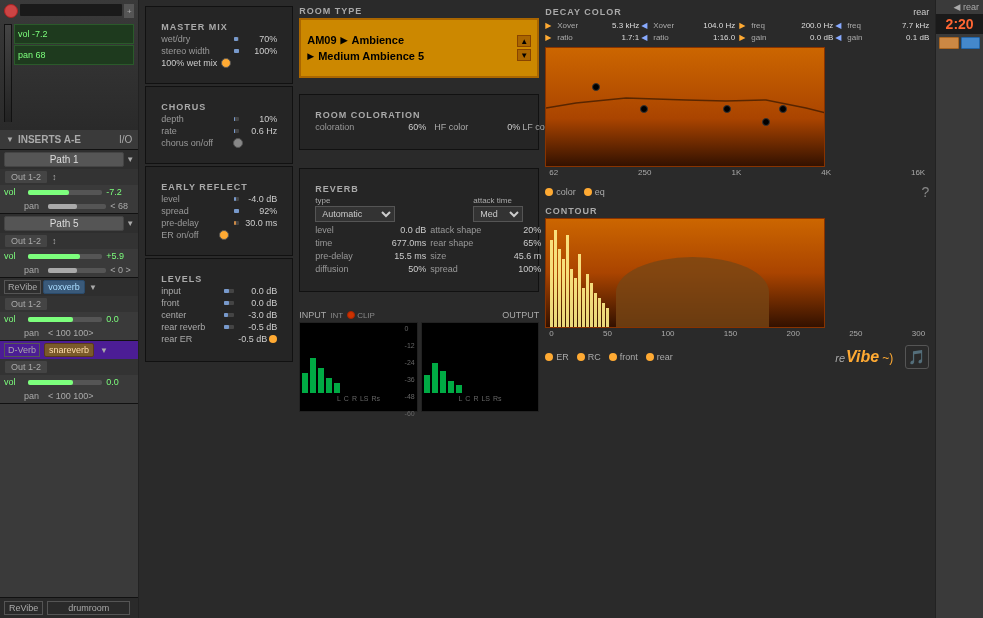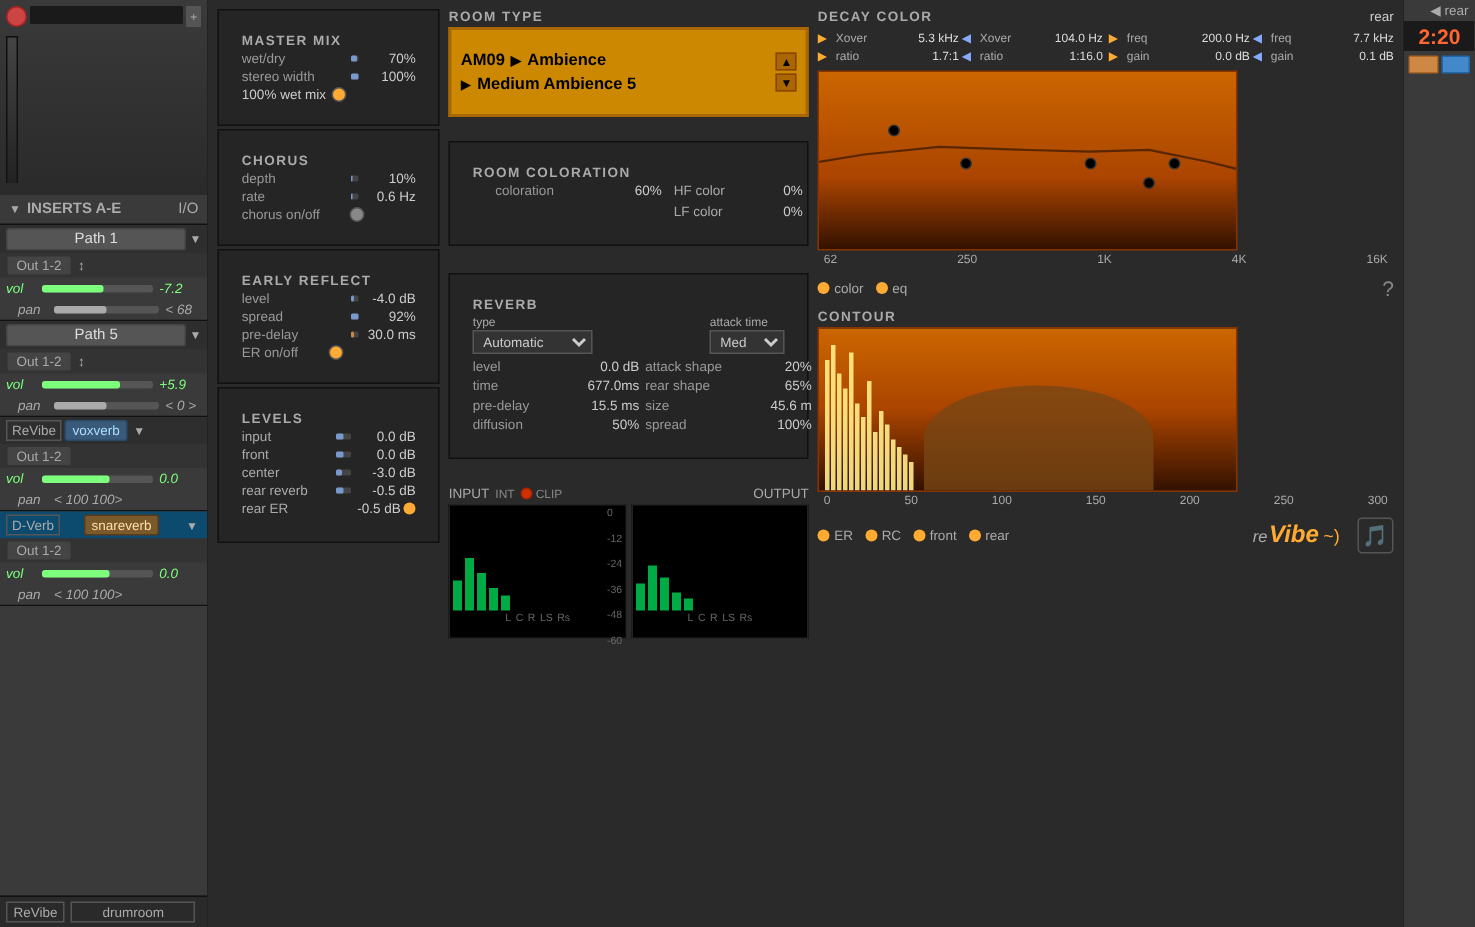--- a/index.html
+++ b/index.html
@@ -70,25 +70,24 @@
       color: #aaa;
     }
     .out-arrow { font-size: 9px; color: #aaa; margin-left: 4px; cursor: pointer; }
 
     .vol-pan-row {
       display: flex;
       align-items: center;
       padding: 2px 4px;
       background: #3a3a3a;
       gap: 4px;
-      font-style: italic;
     }
     .vol-label { color: #7dff7d; font-size: 9px; width: 20px; }
     .vol-value { color: #7dff7d; font-size: 9px; width: 28px; }
-    .pan-label { color: #aaa; font-size: 9px; width: 20px; margin-left: 8px; }
+    .pan-label { color: #aaa; font-size: 9px; width: 20px; margin-left: 20px; }
     .pan-value { color: #aaa; font-size: 9px; width: 24px; }
 
     .fader-bar {
       height: 5px;
       background: #555;
       border-radius: 2px;
       flex: 1;
       position: relative;
     }
     .fader-fill { height: 100%; background: #7dff7d; border-radius: 2px; }
@@ -367,20 +366,24 @@
   <div class="sidebar-top">
 
     <div style="height: 130px; background: linear-gradient(#3a3a3a, #2a2a2a); display:flex; flex-direction:column; gap:2px; padding:2px;">
       <div style="display:flex; gap:2px; padding:2px;">
         <div style="width:14px; height:14px; background:#cc4444; border-radius:50%; border:1px solid #aa2222;"></div>
         <div style="flex:1; height:12px; background:#1a1a1a; border-radius:1px;"></div>
         <div style="width:10px; height:14px; background:#555; cursor:pointer; display:flex; align-items:center; justify-content:center; font-size:8px; color:#aaa;">+</div>
       </div>
       <div style="display:flex; gap:2px; padding:2px; height:100px; overflow:hidden;">
         <div style="width:8px; height:100px; background:linear-gradient(#444,#222); border:1px solid #111;"></div>
+        <div style="flex:1; display:flex; flex-direction:column; gap:1px;">
+          <div style="height:20px; background:#1e3a1e; border:1px solid #2a5a2a; display:flex; align-items:center; padding:0 3px; font-size:9px; color:#7dff7d; cursor:pointer;">vol   -7.2</div>
+          <div style="height:20px; background:#1e3a1e; border:1px solid #2a5a2a; display:flex; align-items:center; padding:0 3px; font-size:9px; color:#7dff7d; cursor:pointer;">pan  68</div>
+        </div>
       </div>
     </div>
   </div>
 
   <div class="inserts-header">
     <span class="triangle">▼</span>
     <span class="inserts-label">INSERTS A-E</span>
     <span class="io-label">I/O</span>
   </div>
 
@@ -450,21 +453,21 @@
       </div>
       <span class="vol-value">0.0</span>
     </div>
     <div class="vol-pan-row">
       <span class="pan-label">pan</span>
       <span style="font-size:9px; color:#aaa; flex:1;">&lt; 100  100&gt;</span>
     </div>
   </div>
 
   <div class="track-item">
-    <div style="display:flex; align-items:center; padding:2px 4px; background:#0c4a6e; gap:16px;">
+    <div style="display:flex; align-items:center; padding:2px 4px; background:#4c1d95; gap:4px;">
       <div style="color:#aaa; font-size:9px; border:1px solid #555; padding:1px 3px; cursor:pointer;">D-Verb</div>
       <div class="plugin-btn orange">snareverb</div>
       <span class="dropdown-arrow">▼</span>
     </div>
     <div class="out-row">
       <div class="out-label">Out 1-2</div>
     </div>
     <div class="vol-pan-row">
       <span class="vol-label">vol</span>
       <div class="fader-bar">
@@ -624,30 +627,30 @@
             <div class="room-scroll">
               <div class="scroll-btn">▲</div>
               <div class="scroll-btn">▼</div>
             </div>
           </div>
         </div>
 
         <div class="section-box">
           <div class="section-title">ROOM COLORATION</div>
           <div style="display:flex; gap:8px;">
-            <div style="flex:1;margin-left:15px;">
+            <div style="flex:1;">
               <div class="param-row">
                 <span class="param-label">coloration</span>
                 <div class="param-bar">
                   <div class="param-bar-fill orange" style="width:60%;"></div>
                 </div>
                 <span class="param-value">60%</span>
               </div>
             </div>
-            <div style="flex:1; display:flex; flex-direction:column; gap:2px;">
+            <div style="flex:1; display:flex; flex-direction:row; gap:2px;align-items:flex-end;">
               <div class="param-row">
                 <span style="font-size:9px; color:#aaa; width:45px;">HF color</span>
                 <div class="param-bar">
                   <div class="param-bar-fill" style="width:0%;"></div>
                 </div>
                 <span class="param-value">0%</span>
               </div>
               <div class="param-row">
                 <span style="font-size:9px; color:#aaa; width:45px;">LF color</span>
                 <div class="param-bar">

